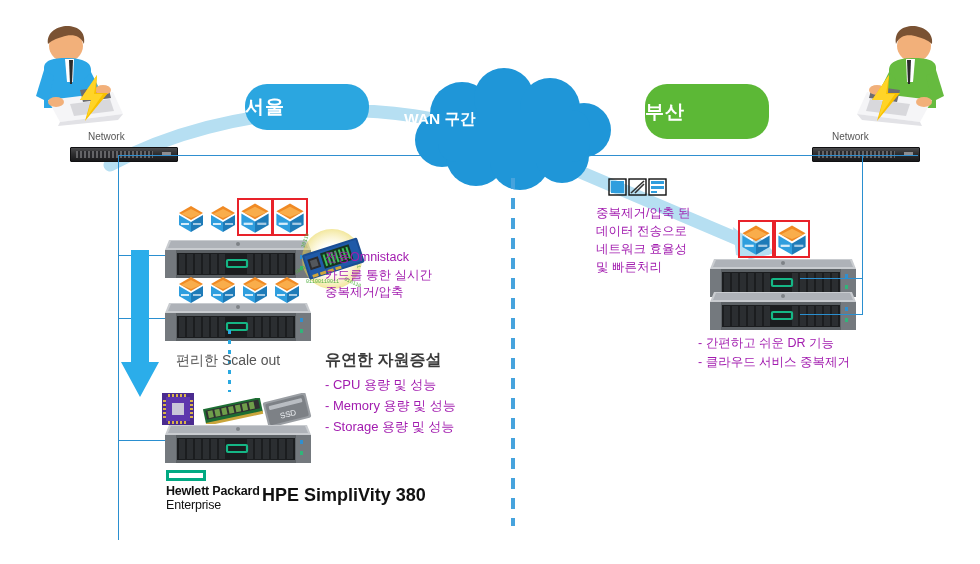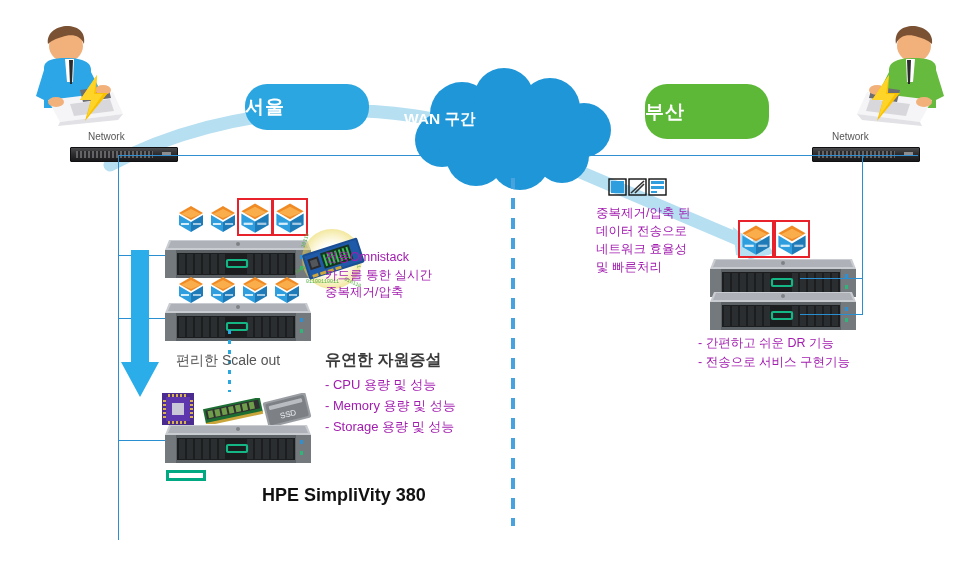--- a/index.html
+++ b/index.html
@@ -414,20 +414,21 @@
 카드를 통한 실시간
 중복제거/압축</div>
 
 <div id="resource-title">유연한 자원증설</div>
 <div class="txt" id="resource-list">- CPU 용량 및 성능
 - Memory 용량 및 성능
 -  Storage 용량 및 성능</div>
 
 <div id="hpe-logo">
   <div id="hpe-rect"></div>
+  <div id="hpe-name"><span>Hewlett Packard</span><br><span class="ent">Enterprise</span></div>
 </div>
 <div id="product-name">HPE SimpliVity  380</div>
 
 <svg id="datasync-icon" viewBox="0 0 60 24">
   <g stroke="#111" stroke-width="1.4" fill="none">
     <rect x="1" y="4" width="17" height="16"></rect>
       <rect x="21" y="4" width="17" height="16"></rect>
     <rect x="41" y="4" width="17" height="16"></rect>
   </g>
   <rect x="3" y="6" width="13" height="12" fill="#2f9ede"></rect>
@@ -518,13 +519,13 @@
   <rect x="131" y="14" width="15" height="28" fill="#74797e"></rect>
   <rect x="135" y="19" width="3" height="4" fill="#2f8fd0"></rect>
   <rect x="135" y="30" width="3" height="4" fill="#31b47a"></rect>
 </svg>
 
 <div class="ln lnv" style="left:862px;top:155px;height:160px"></div>
 <div class="ln lnh" style="left:800px;top:278px;width:62px"></div>
 <div class="ln lnh" style="left:800px;top:314px;width:62px"></div>
 
 <div class="txt" id="dr-list">- 간편하고 쉬운 DR 기능
-- 전송으로 서비스 구현기능</div>
+- 클라우드 서비스 중복제거</div>
 
 </body></html>

